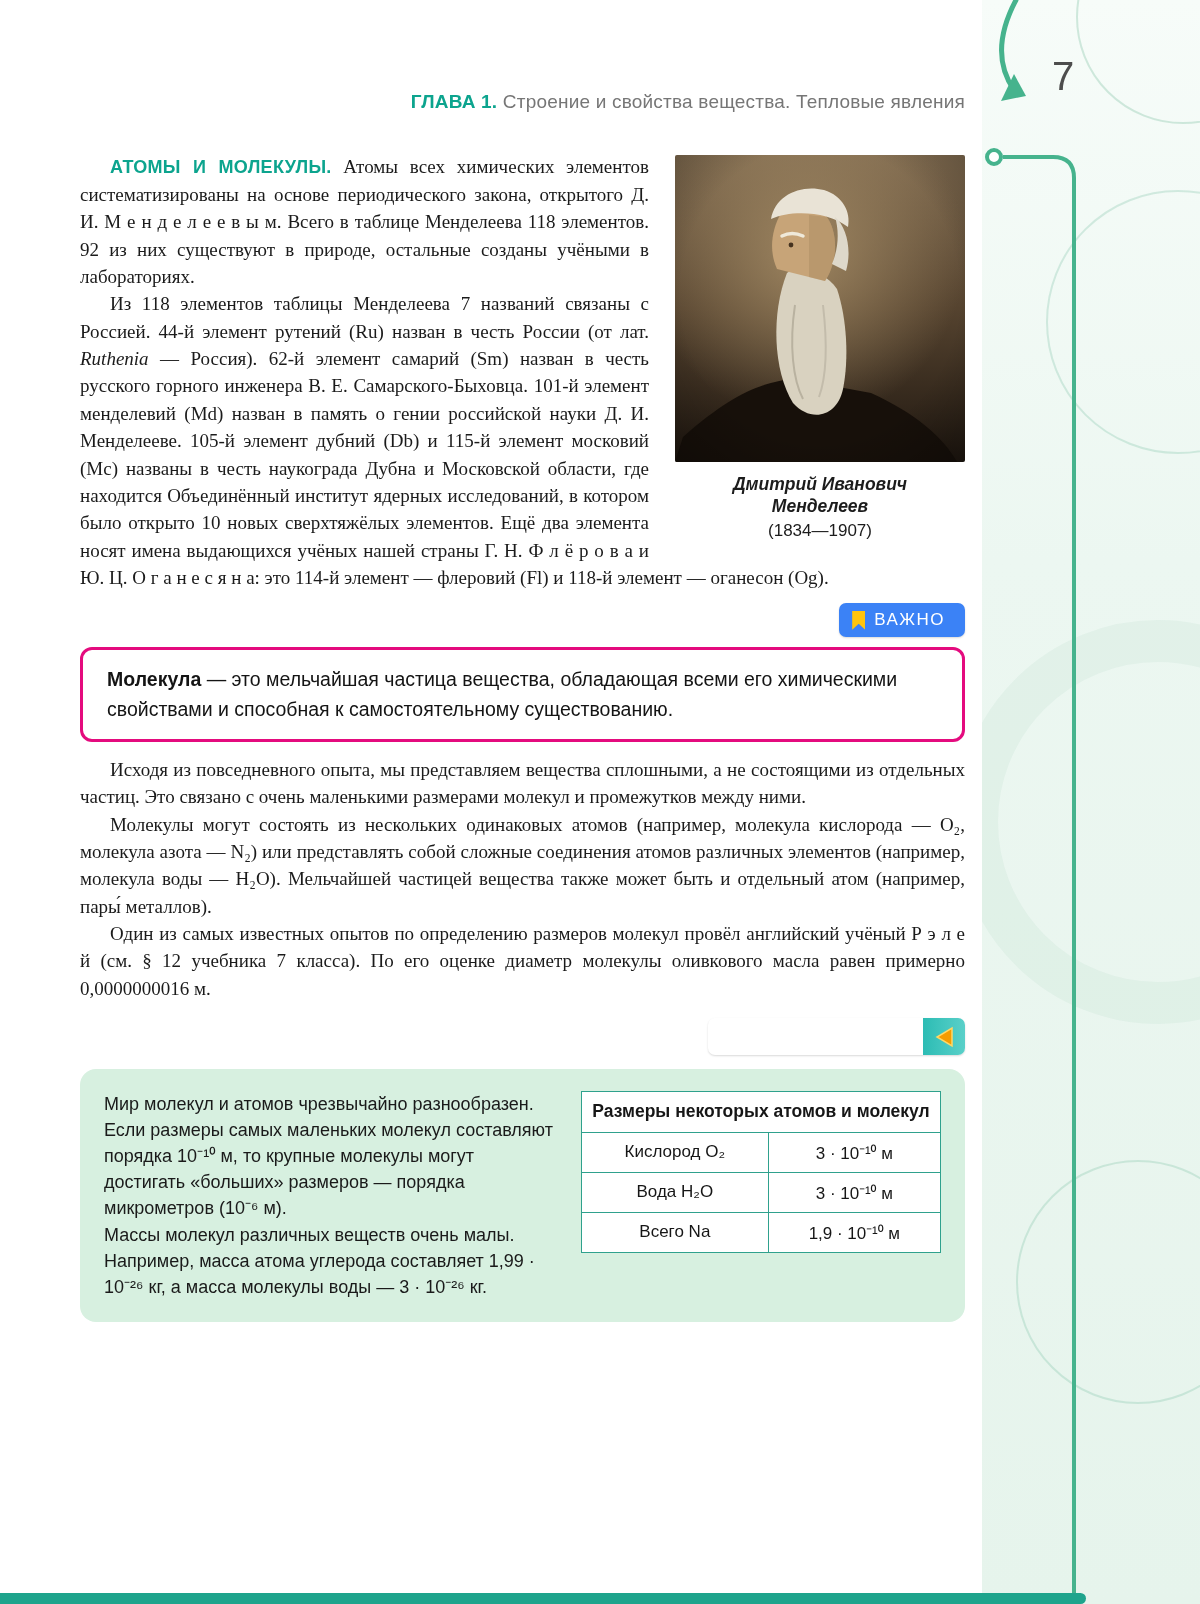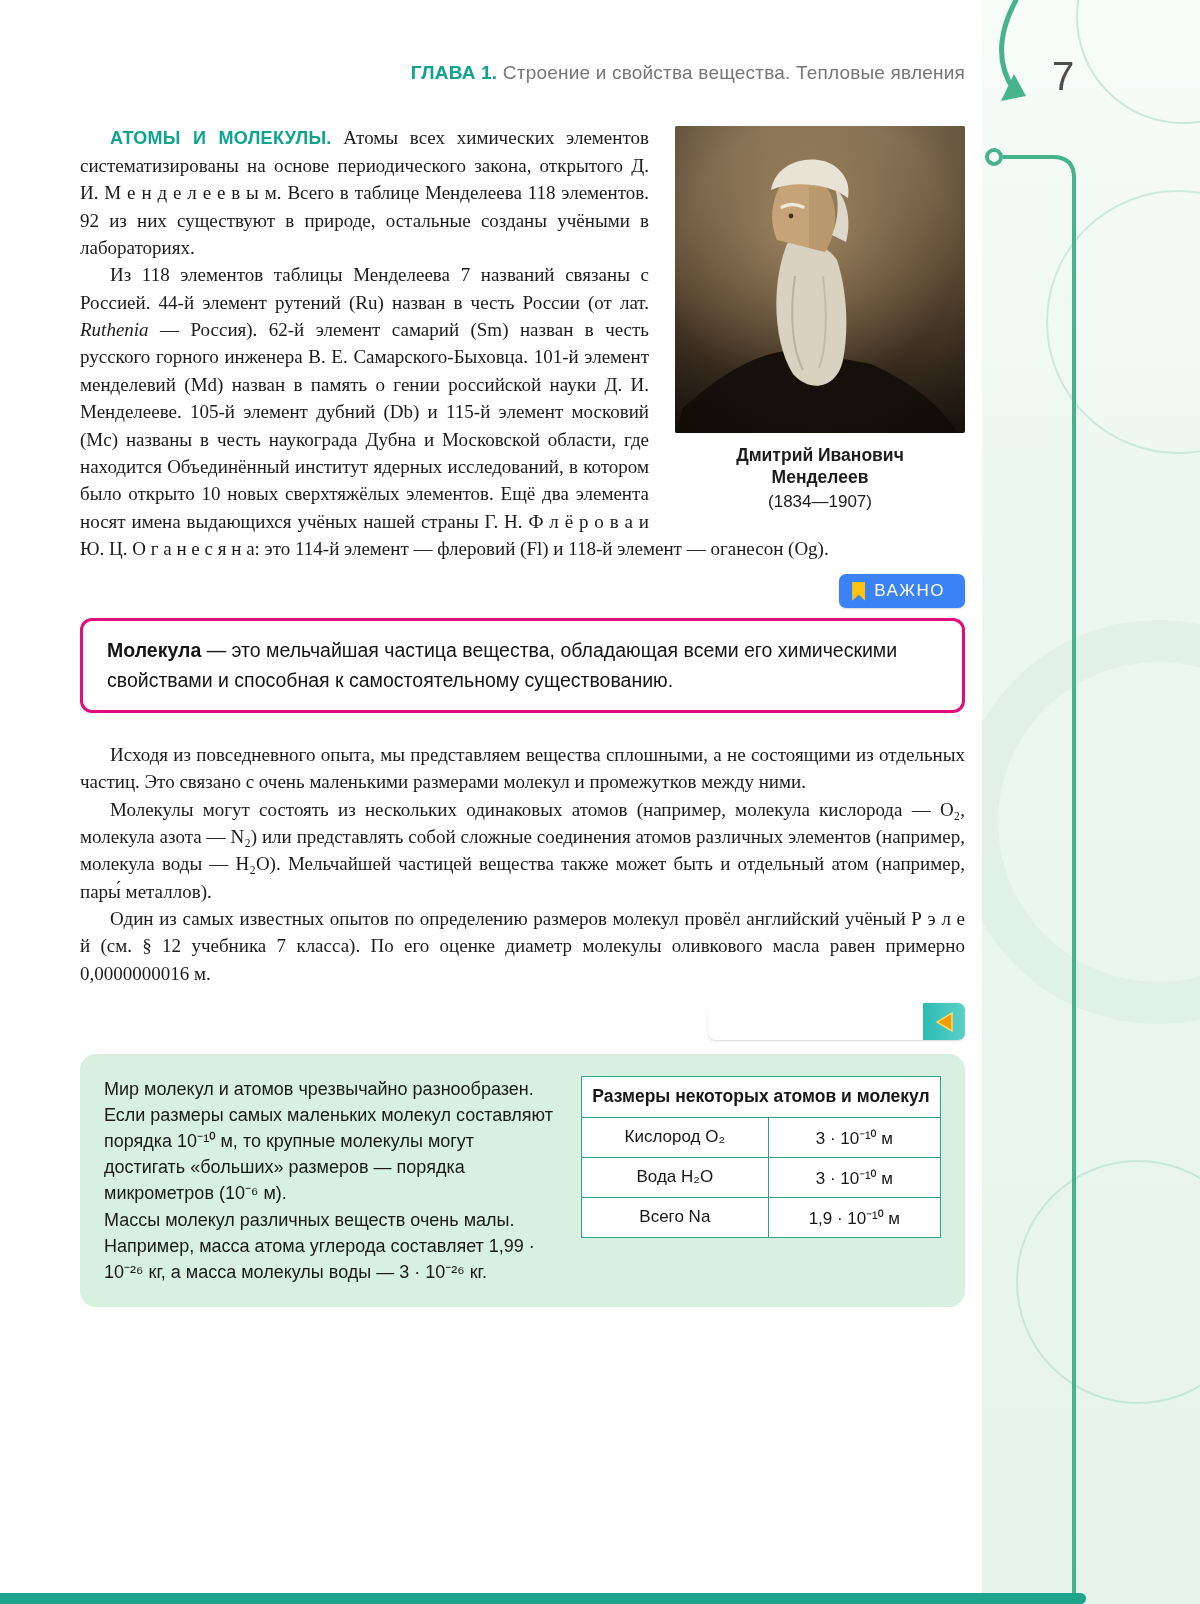--- a/index.html
+++ b/index.html
@@ -25,59 +25,59 @@
   .bottom-bar{
     position:absolute;left:0;bottom:0;width:1086px;height:11px;
     background:#1ea48c;border-radius:0 8px 8px 0;
   }
   .page-number{
     position:absolute;left:1052px;top:54px;
     font-family:"Liberation Sans",sans-serif;font-size:40px;color:#4d4d4d;
   }
 
   
-  .content{position:absolute;left:80px;top:62px;width:885px;}
+  .content{position:absolute;left:80px;top:91px;width:885px;}
 
   .chapter-header{
     font-family:"Liberation Sans",sans-serif;font-size:19px;
     text-align:right;margin-bottom:40px;letter-spacing:.2px;
   }
   .chapter-label{color:#0ca48e;font-weight:bold;}
   .chapter-title{color:#767676;}
 
   .para{font-size:19px;line-height:1.44;text-align:justify;text-indent:30px;margin:0;}
   .lead{
     font-family:"Liberation Sans",sans-serif;font-weight:bold;
     color:#0ca48e;font-size:18px;letter-spacing:.3px;
   }
 
   .portrait{float:right;width:290px;margin:2px 0 8px 26px;}
   .portrait svg{display:block;width:290px;height:307px;border-radius:2px;}
   .portrait figcaption{font-family:"Liberation Sans",sans-serif;text-align:center;margin-top:12px;color:#1c1c1c;}
-  .cap-name{font-weight:bold;font-size:17.5px;line-height:1.25;max-width:230px;margin:0 auto;}
+  .cap-name{font-weight:bold;font-size:17.5px;line-height:1.25;max-width:230px;margin:0 auto;font-style:italic;}
   .cap-years{font-size:17px;margin-top:3px;}
 
   .badge-row{display:flex;justify-content:flex-end;clear:right;}
   .important-row{margin:12px 0 10px;}
   .badge-important{
     display:flex;align-items:center;gap:9px;
     background:#3b82f6;color:#fff;border-radius:7px;
     font-family:"Liberation Sans",sans-serif;font-weight:normal;
     font-size:17px;letter-spacing:1.5px;padding:7px 20px 7px 13px;
     box-shadow:0 1px 2px rgba(0,0,0,.15);
   }
   .bookmark-icon{
     display:block;width:13px;height:19px;background:#ffc40c;
     clip-path:polygon(0 0,100% 0,100% 100%,50% 68%,0 100%);
   }
 
   .definition-box{
     border:3px solid #e40b7e;border-radius:12px;padding:15px 24px;
     font-family:"Liberation Sans",sans-serif;font-size:19.5px;line-height:1.5;
-    color:#141414;margin-bottom:28px;background:#fff;
+    color:#141414;margin-bottom:14px;background:#fff;
   }
   .term{font-weight:bold;}
 
   .interesting-row{margin:16px 0 14px;}
   .badge-interesting{
     display:flex;align-items:stretch;height:37px;border-radius:7px;overflow:hidden;
     box-shadow:0 1px 2px rgba(0,0,0,.15);
   }
   .bi-text{
     display:flex;align-items:center;

